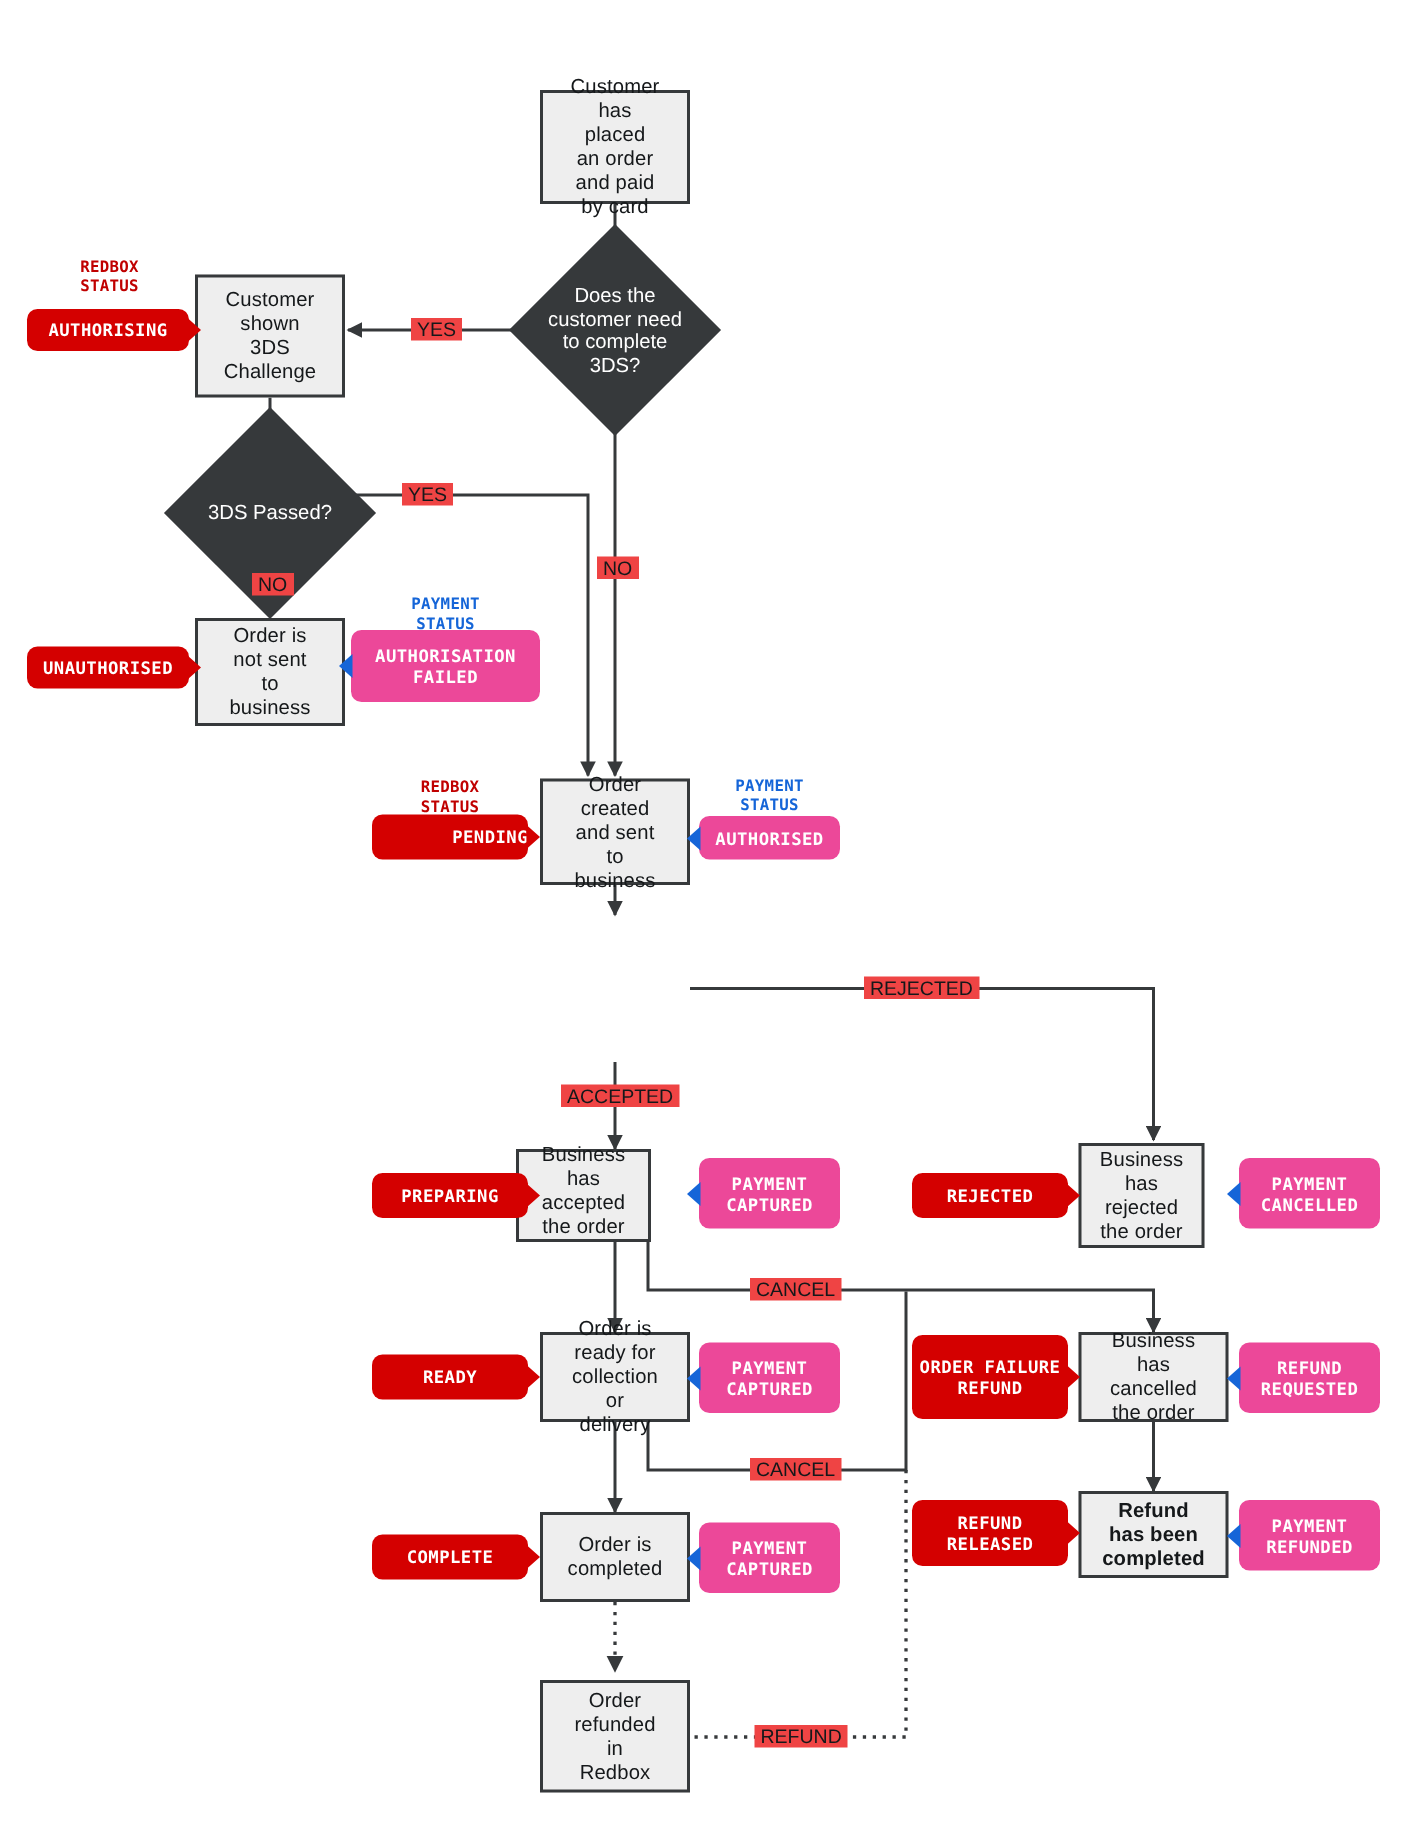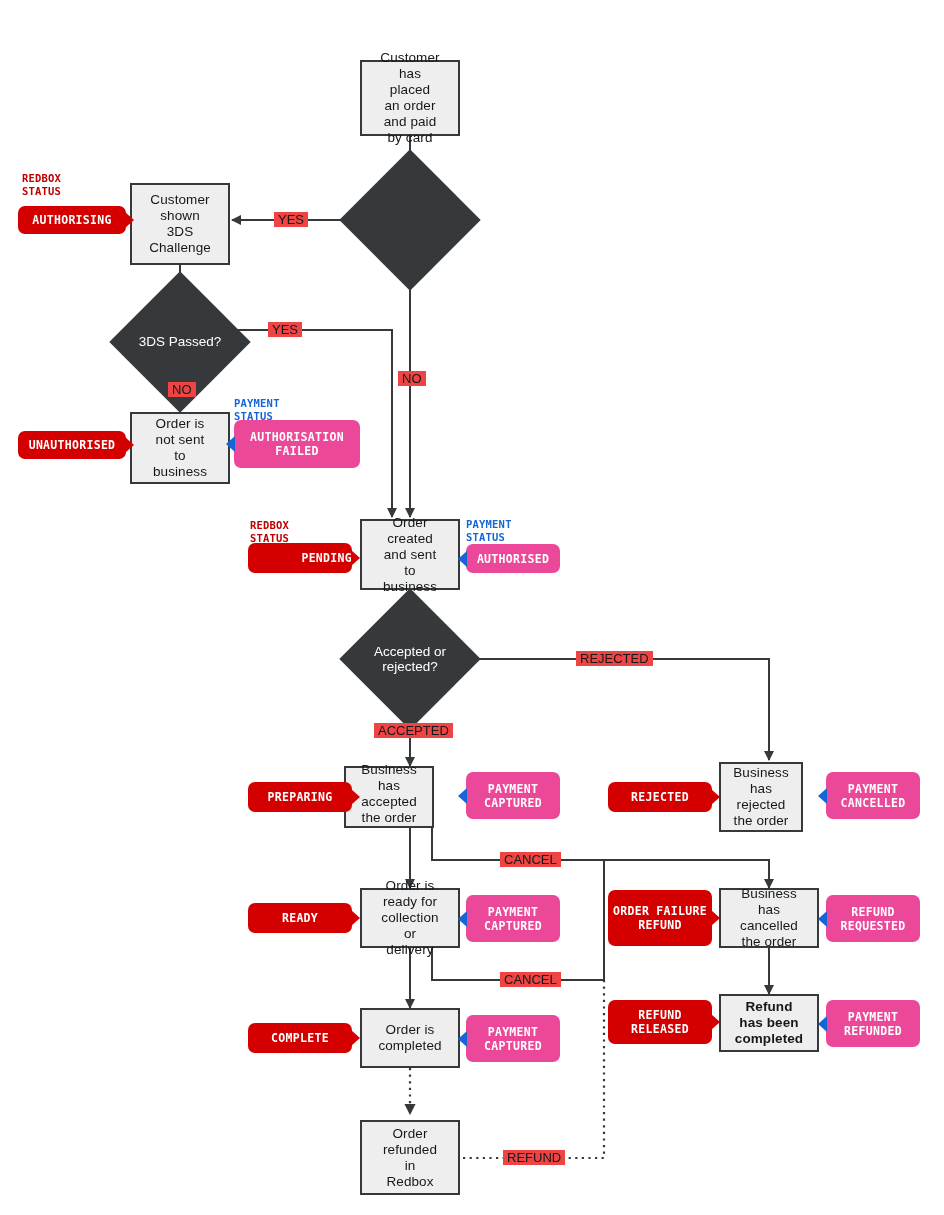--- a/index.html
+++ b/index.html
@@ -107,21 +107,21 @@
     border-top: 8px solid transparent;
     border-bottom: 8px solid transparent;
     border-right: 9px solid #1565d8;
   }
   .badge-caption {
     position: absolute;
     font-family: "DejaVu Sans Mono", "Liberation Mono", monospace;
     font-weight: bold;
     font-size: 10.5px;
     line-height: 12.5px;
-    text-align: left;
+    text-align: center;
     letter-spacing: 0.2px;
   }
   .cap-red { color: #c00000; }
   .cap-blue { color: #1565d8; }
   .edge-label {
     position: absolute;
     background: #ef4444;
     font-size: 13px;
     line-height: 15px;
     color: #15181a;
@@ -181,43 +181,40 @@
       <path d="M 604 980 L 604 1158 L 460 1158"></path>
     </g>
   </svg>
 
   <div class="node proc-node" style="left:360px; top:60px; width:100px; height:76px;">
     <span class="txt">Customer has placed an order and paid by card</span>
   </div>
 
   <div class="node decision-node" style="left:360px; top:170px; width:100px; height:100px;">
     <span class="dia-shape"></span>
+    <span class="dia-label">Does the customer need to complete 3DS?</span>
   </div>
 
   <div class="node proc-node" style="left:130px; top:183px; width:100px; height:82px;">
     <span class="txt">Customer shown 3DS Challenge</span>
   </div>
 
   <div class="node decision-node" style="left:130px; top:292px; width:100px; height:100px;">
     <span class="dia-shape"></span>
     <span class="dia-label">3DS Passed?</span>
   </div>
 
   <div class="node proc-node" style="left:130px; top:412px; width:100px; height:72px;">
     <span class="txt">Order is not sent to business</span>
   </div>
 
   <div class="node proc-node" style="left:360px; top:519px; width:100px; height:71px;">
     <span class="txt">Order created and sent to business</span>
   </div>
 
-  <div class="node decision-node" style="left:360px; top:609px; width:100px; height:100px;">
-    <span class="dia-shape"></span>
-    <span class="dia-label">Accepted or rejected?</span>
-  </div>
 
   <div class="node proc-node" style="left:344px; top:766px; width:90px; height:62px;align-items:flex-end;">
     <span class="txt">Business has accepted the order</span>
   </div>
 
   <div class="node proc-node" style="left:719px; top:762px; width:84px; height:70px;">
     <span class="txt">Business has rejected the order</span>
   </div>
 
   <div class="node proc-node" style="left:360px; top:888px; width:100px; height:60px;">

